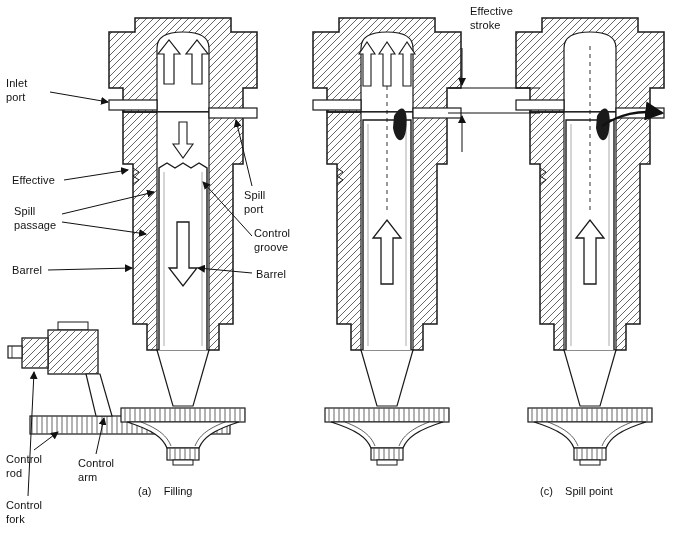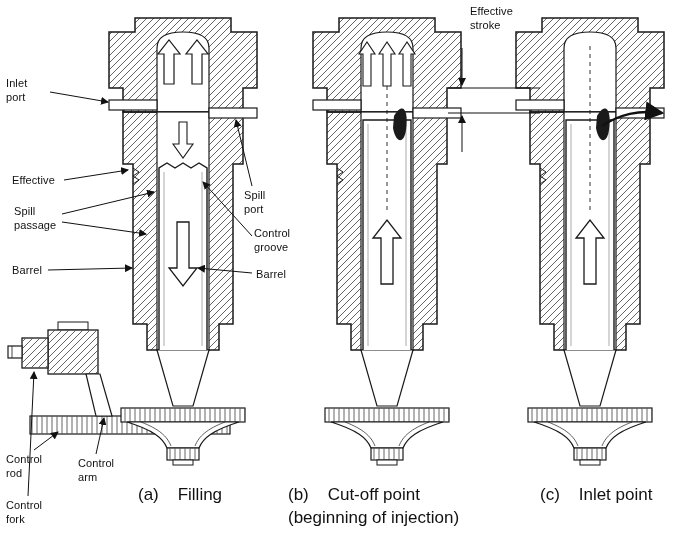--- a/index.html
+++ b/index.html
@@ -7,21 +7,21 @@
   body { font-family:"Liberation Sans", sans-serif; color:#111; }
   .figure {
     position:relative; width:687px; height:543px; background:#ffffff; overflow:hidden;
   }
   svg.diagram { position:absolute; left:0; top:0; }
   .lbl {
     position:absolute; font-size:11px; line-height:1.3; color:#111;
     white-space:pre-line; letter-spacing:0.1px;
   }
   .cap {
-    position:absolute; font-size:17px; line-height:1.35; color:#111;
+    position:absolute; font-size:11px; line-height:1.35; color:#111;
     white-space:pre;
   }
 </style>
 </head>
 <body>
 
 <div class="figure">
 
   <svg class="diagram" width="687" height="543" viewBox="0 0 687 543">
     <defs>
@@ -155,17 +155,15 @@
   <div class="lbl" style="left:6px;   top:452px">Control
 rod</div>
   <div class="lbl" style="left:78px;  top:456px">Control
 arm</div>
   <div class="lbl" style="left:6px;   top:498px">Control
 fork</div>
   <div class="lbl" style="left:470px; top:4px">Effective
 stroke</div>
 
   <div class="cap" style="left:138px; top:484px">(a)    Filling</div>
-  <div class="cap" style="left:288px; top:484px">(b)    Cut-off point
-(beginning of injection)</div>
-  <div class="cap" style="left:540px; top:484px">(c)    Inlet point</div>
+  <div class="cap" style="left:540px; top:484px">(c)    Spill point</div>
 
 </div>
 
 </body></html>

